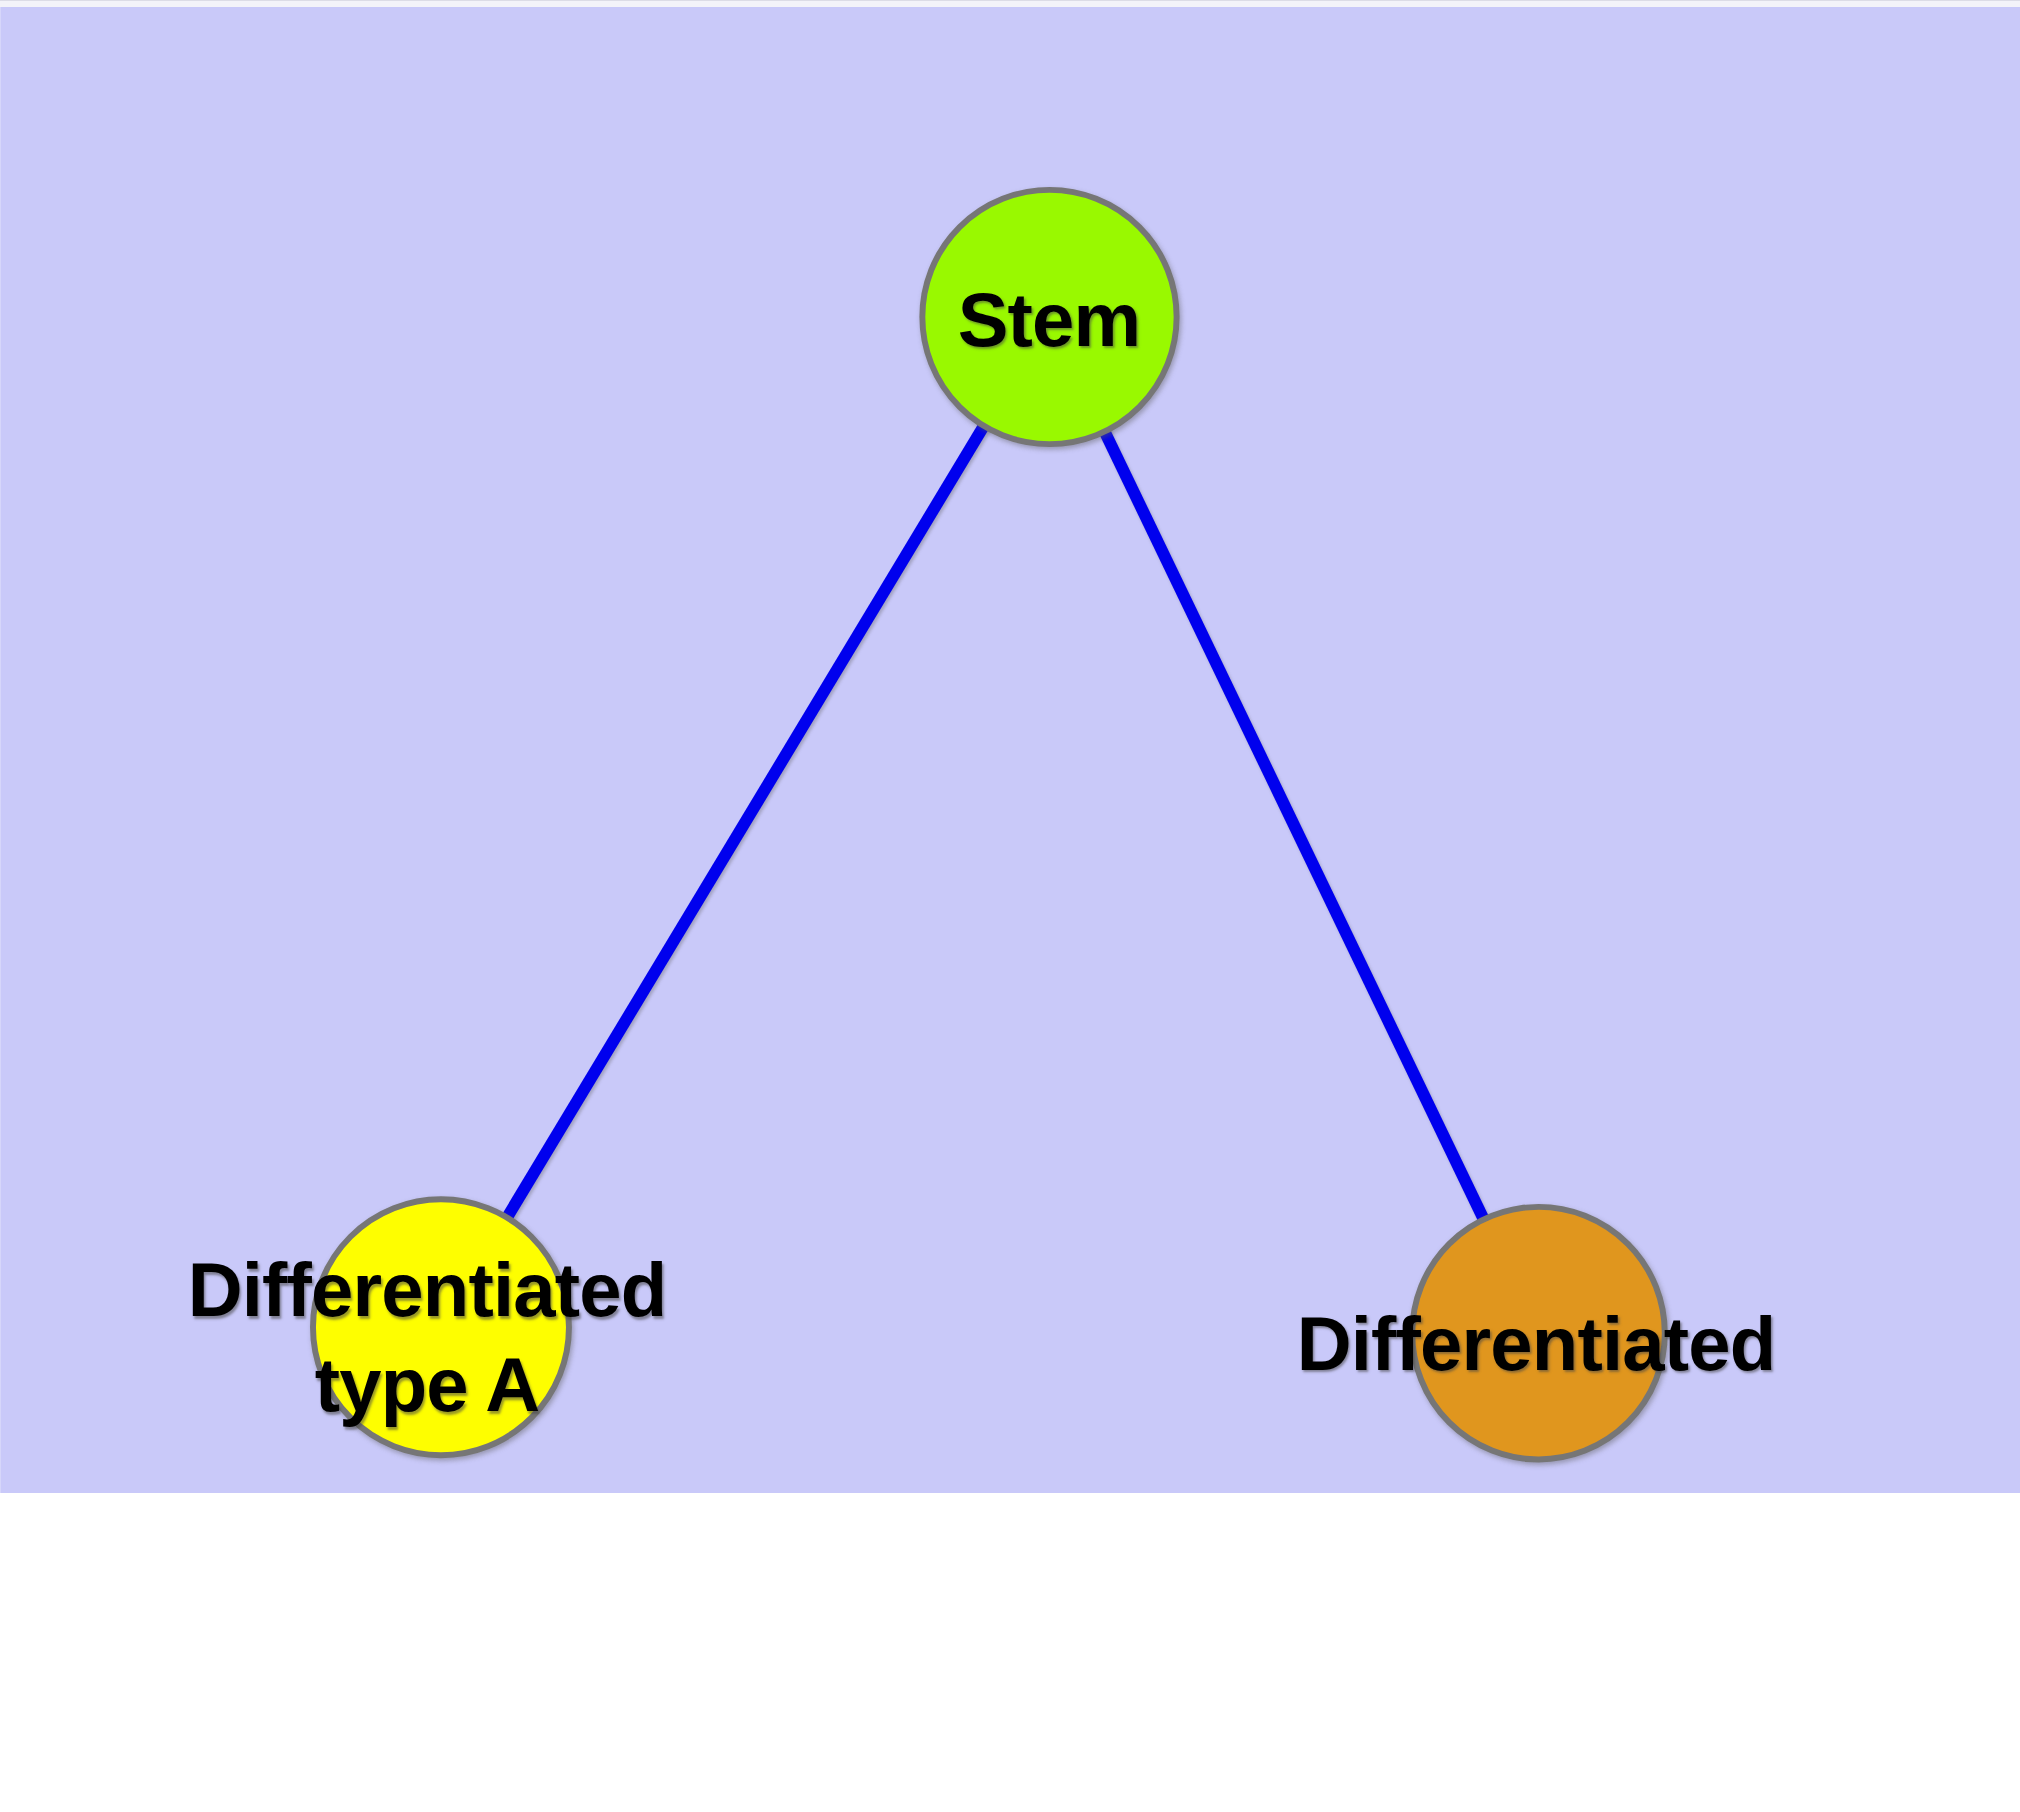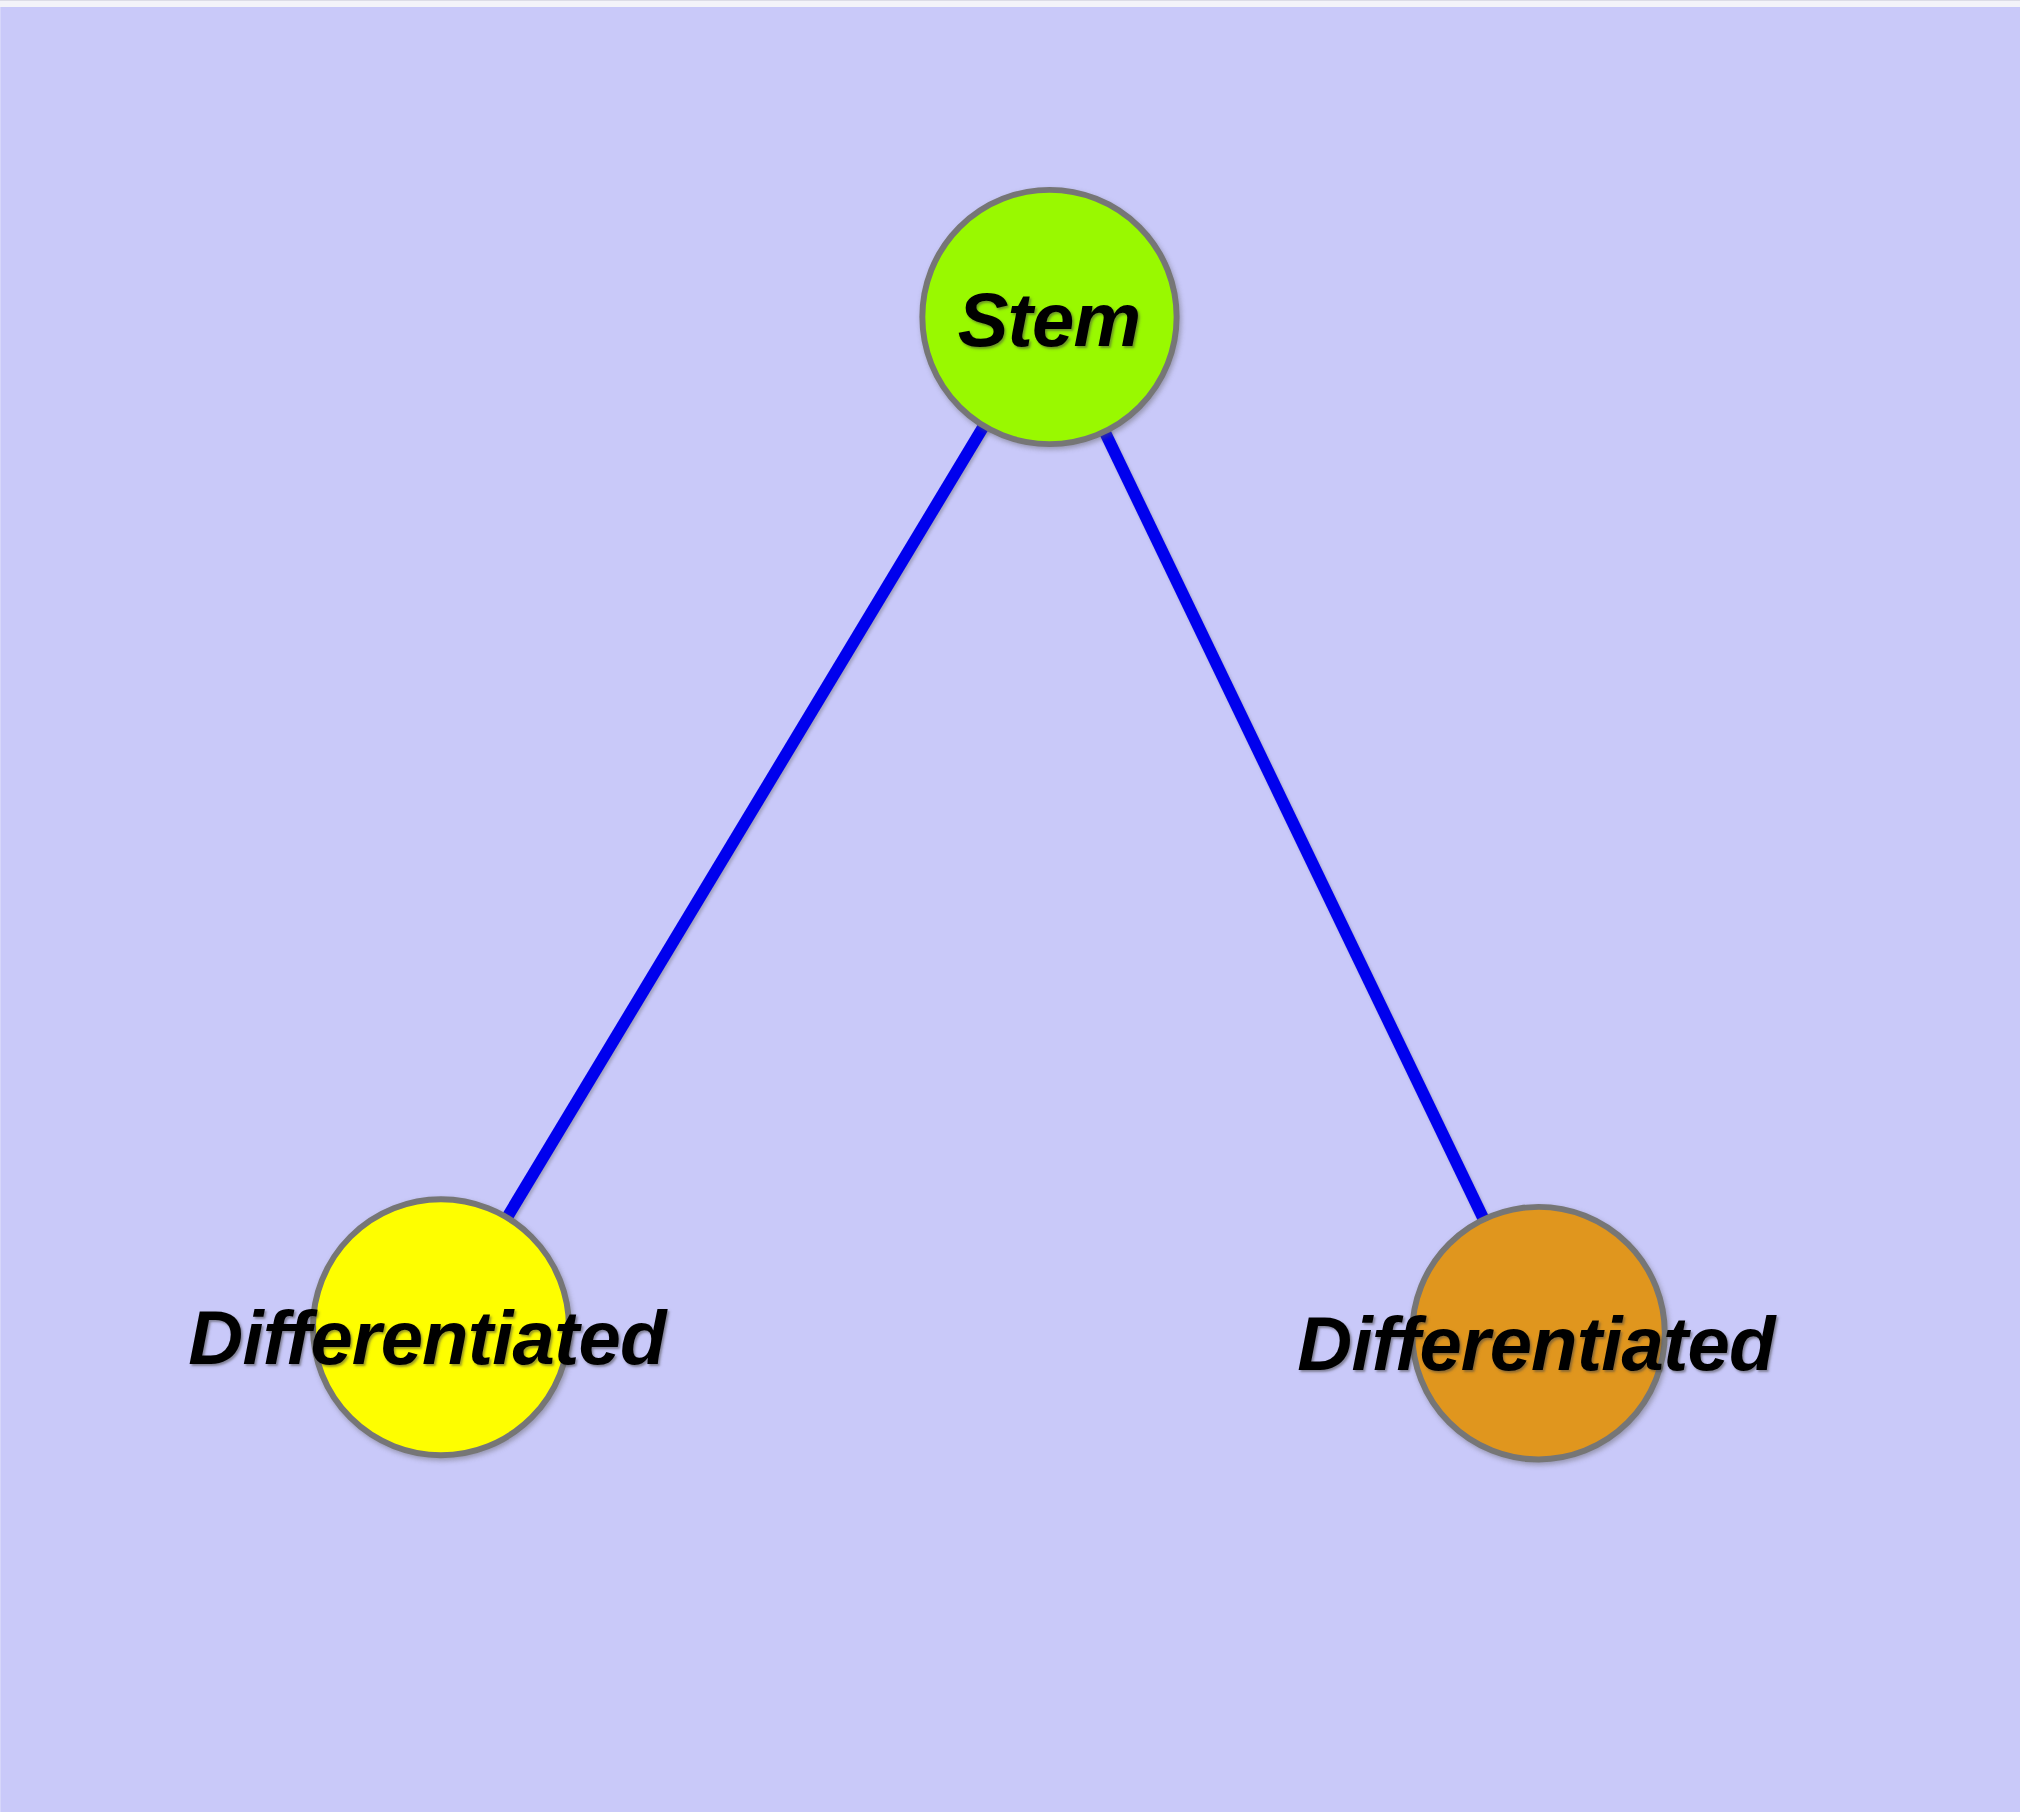--- a/index.html
+++ b/index.html
@@ -1,22 +1,21 @@
 <!DOCTYPE html>
 <html style="font-size:13.6px"><head>
 <meta charset="utf-8">
 <style>
   html, body { margin: 0; padding: 0; background: #ffffff; }
   .stage {
     position: relative;
     width: 2021px;
-    height: 1812px;
+    height: 1493px;
     overflow: hidden;
     font-family: "Liberation Sans", "DejaVu Sans", sans-serif;
-    font-style: italic;
   }
   .graph-svg {
     position: absolute;
     left: 0; top: 0;
     display: block;
   }
   .edge-line {
     stroke-width: 14;
     stroke-linecap: butt;
     filter: drop-shadow(2px 3px 2px rgba(90,90,90,0.35));
@@ -70,20 +69,21 @@
 
     <circle class="node-circle" cx="1815" cy="1573" r="149" fill="#e0961e" stroke="#767676"></circle>
   </svg>
 
   <div class="node-label label-stem">
     <span>Stem</span>
   </div>
 
   <div class="node-label label-type-a">
     <span>Differentiated</span>
+    <span>type A</span>
   </div>
 
   <div class="node-label label-type-b">
     <span>Differentiated</span>
   </div>
 
   <div class="top-edge"></div>
 </div>
 
 

